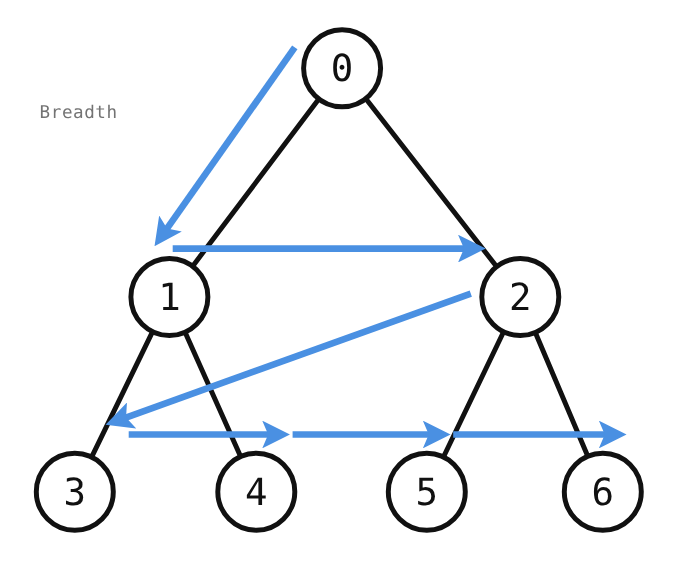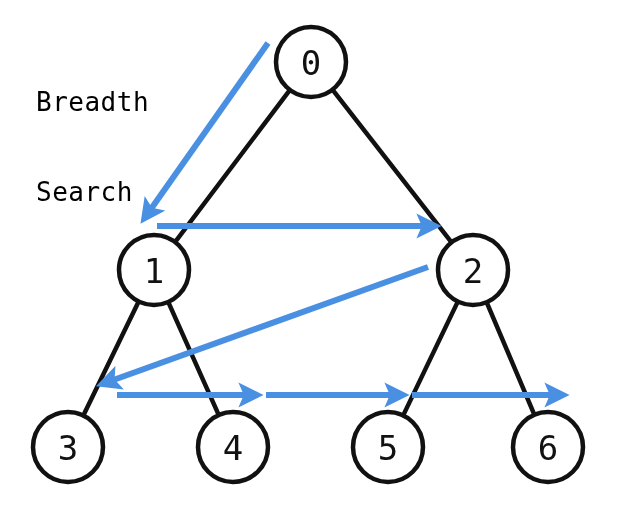--- a/index.html
+++ b/index.html
@@ -45,23 +45,23 @@
   .visit-arrow {
     stroke-width: 6;
     stroke-linecap: butt;
     fill: none;
   }
   .caption-text {
     position: absolute;
     left: 36px;
     top: 27px;
     font-family: "DejaVu Sans Mono", "Liberation Mono", monospace;
-    font-size: 26px;
+    font-size: 16px;
     line-height: 30px;
-    color: #000000;
+    color: #737373;
     letter-spacing: 0.5px;
     white-space: pre;
     user-select: none;
   }
   .caption-line { display: block; }
 </style>
 </head>
 <body>
 
 <div id="canvas-wrap">
@@ -116,16 +116,15 @@
         </g>
         <g>
           <circle class="node-circle" cx="548" cy="447" r="35" fill="#ffffff" stroke="#111111"></circle>
           <text class="node-label" x="548" y="448" fill="#111111">6</text>
         </g>
       </g>
   </svg>
 
   <div class="caption-text">
     <span class="caption-line">Breadth</span>
-    <span class="caption-line">Search</span>
   </div>
 
 </div>
 
 </body></html>

